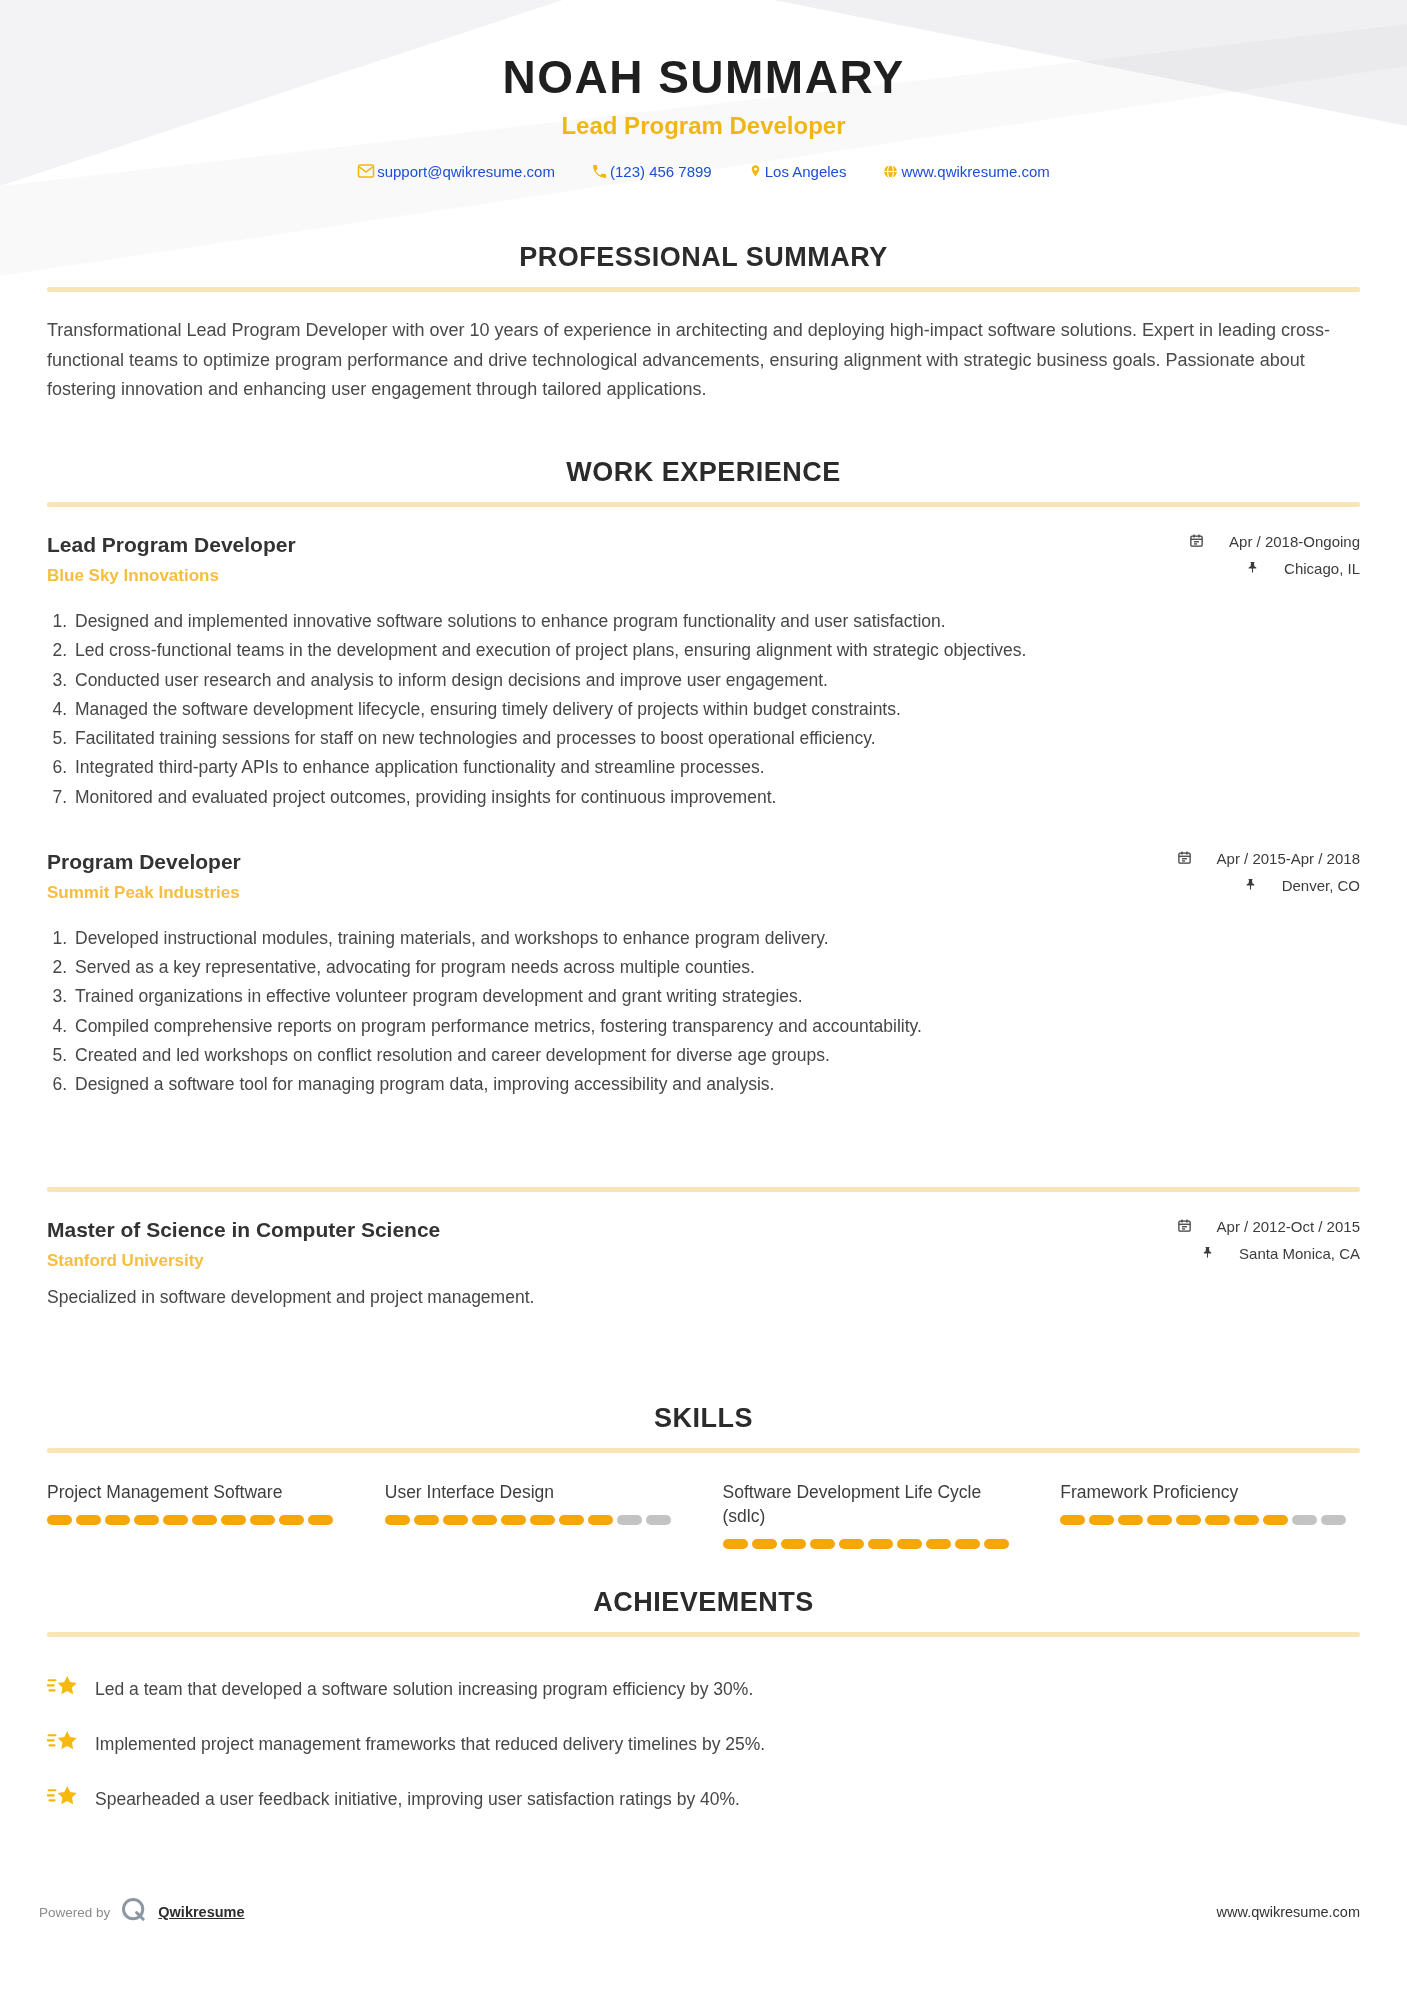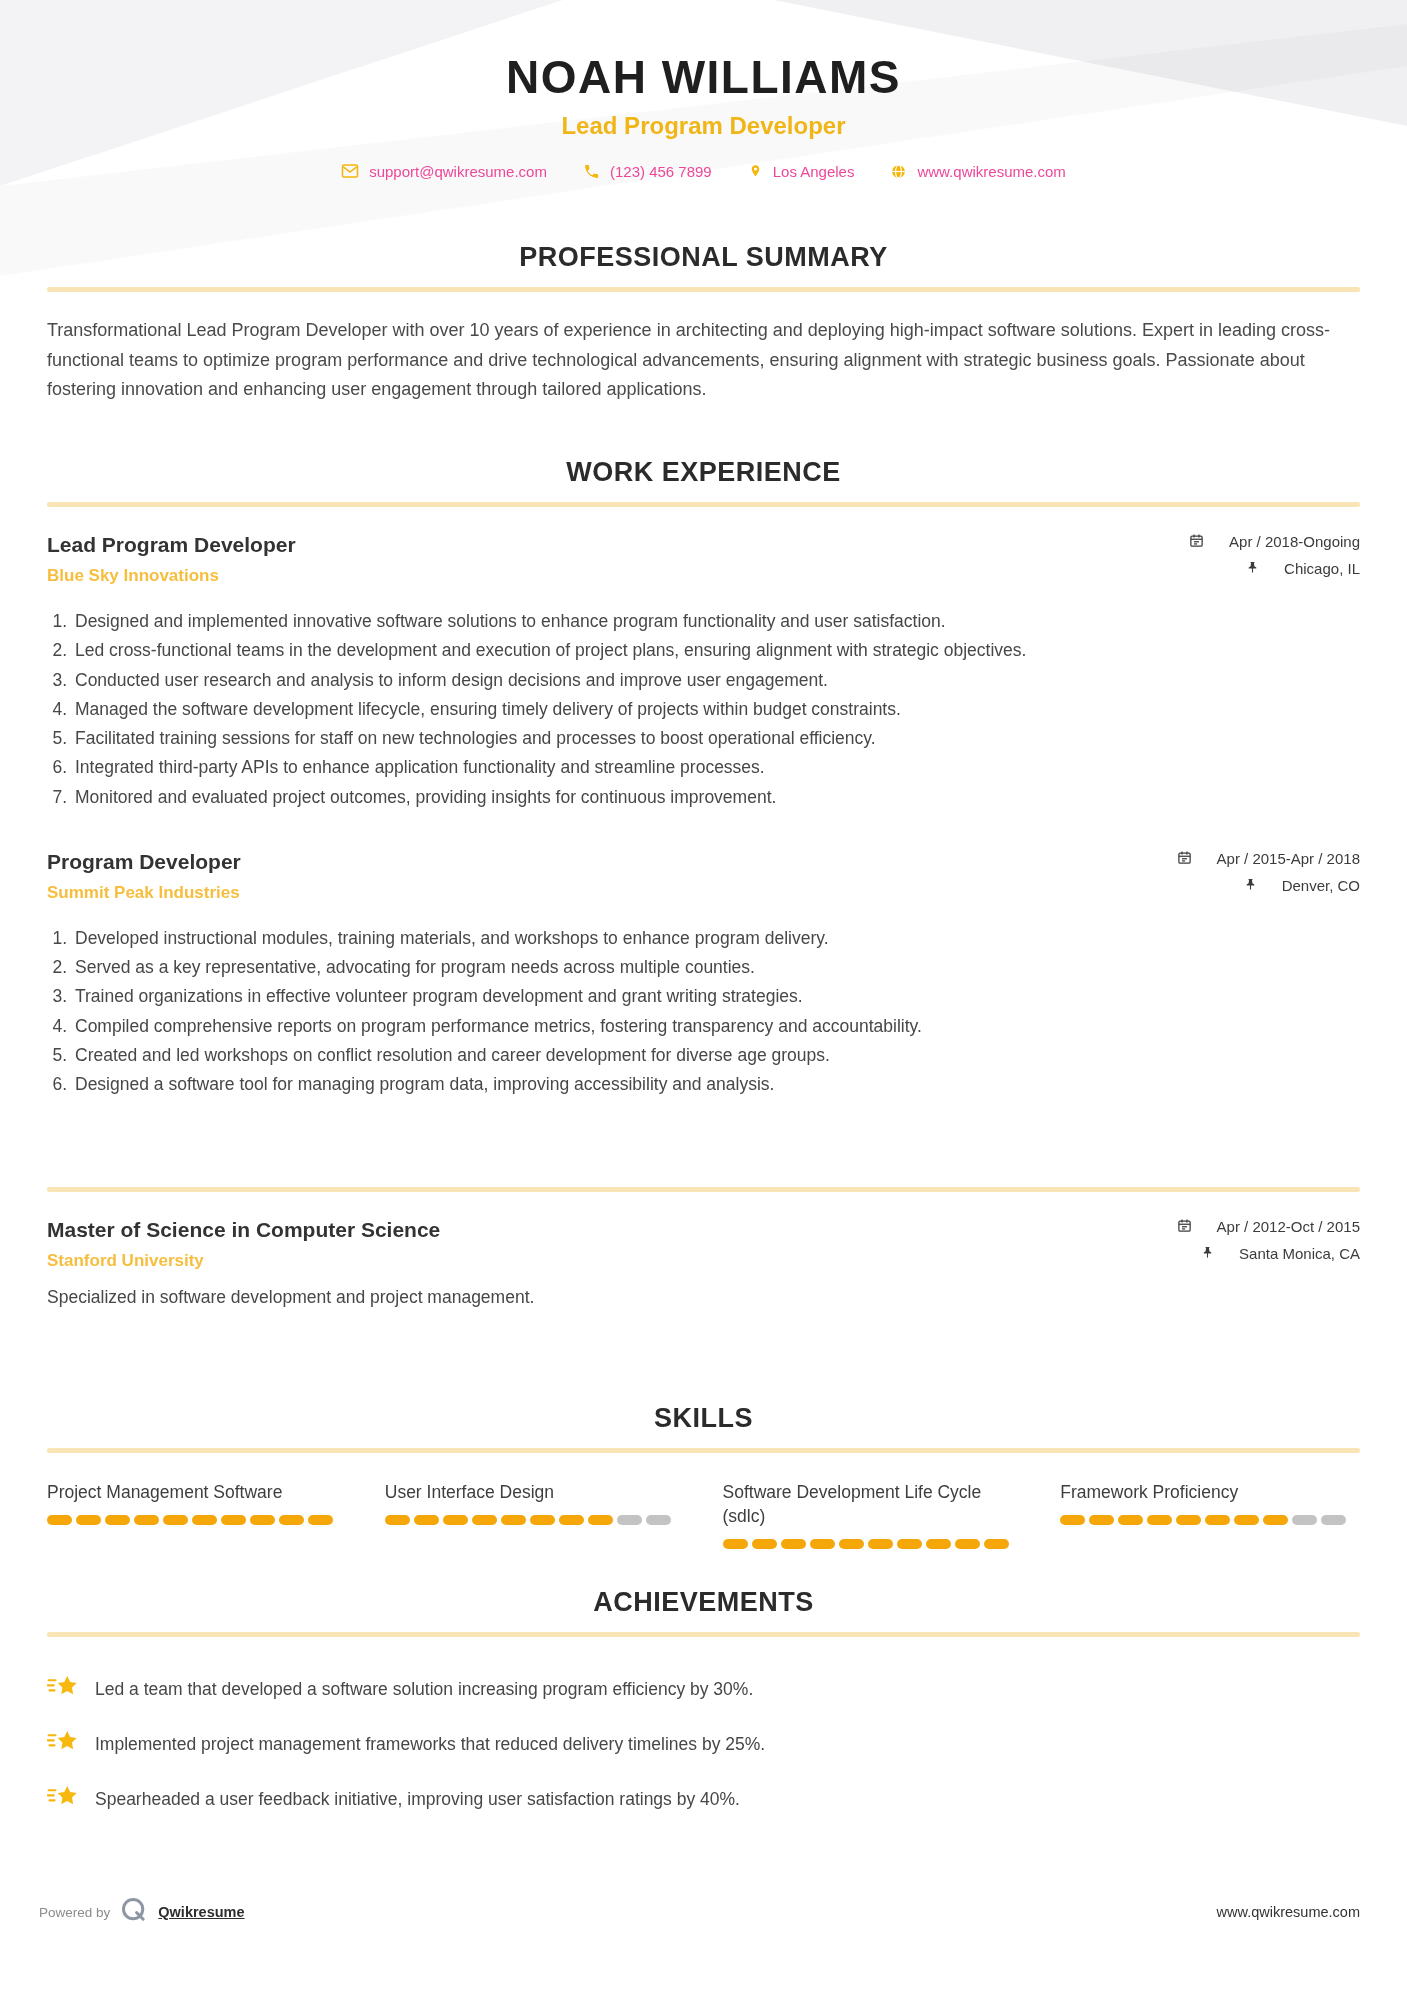--- a/index.html
+++ b/index.html
@@ -17,21 +17,21 @@
     background:#f0f0f2; clip-path:polygon(55% 0, 100% 0, 100% 42%); }
   .bg-shape3 { position:absolute; top:0; left:0; width:100%; height:300px;
     background:rgba(0,0,0,0.025); clip-path:polygon(0 62%, 100% 8%, 100% 22%, 0 92%); }
 
   .content { position:relative; padding:0 47px; }
 
   header { position:relative; padding-top:50px; text-align:center; }
   .name { font-size:46px; font-weight:bold; letter-spacing:1.5px; color:#1f1f1f; }
   .subtitle { margin-top:8px; font-size:24px; color:#f0b517; font-weight:bold; }
   .contact-row { margin-top:22px; display:flex; justify-content:center; align-items:center; gap:36px; }
-  .contact-item { display:flex; align-items:center; gap:10px; font-size:15px; color:#ec4899; }
+  .contact-item { display:flex; align-items:center; gap:2px; font-size:15px; color:#1d4ed8; }
   .contact-item svg { display:block; }
 
   .sec-heading { margin-top:0; text-align:center; font-size:27px; font-weight:bold;
     letter-spacing:0.5px; color:#2b2b2b; }
   .rule { height:5px; background:#f9e4b5; border-radius:2px; margin-top:14px; }
 
   .sec-summary { margin-top:62px; }
   .summary-text { margin-top:24px; font-size:18px; line-height:1.65; color:#4a4a4a; }
 
   .sec-work { margin-top:52px; }
@@ -76,21 +76,21 @@
 
   <div class="bg-decor">
     <div class="bg-shape1"></div>
     <div class="bg-shape2"></div>
     <div class="bg-shape3"></div>
   </div>
 
   <div class="content">
 
     <header>
-      <div class="name">NOAH WILLIAMS</div>
+      <div class="name">NOAH SUMMARY</div>
       <div class="subtitle">Lead Program Developer</div>
       <div class="contact-row">
         <div class="contact-item">
           <span>
             <svg width="18" height="18" viewBox="0 0 24 24">
                 <rect x="2" y="4" width="20" height="16" rx="2" fill="none" stroke="#f5b50a" stroke-width="2"></rect>
                 <path d="M3 6.5l9 7 9-7" fill="none" stroke="#f5b50a" stroke-width="2"></path>
               </svg>
           </span>
           <span>support@qwikresume.com</span>

